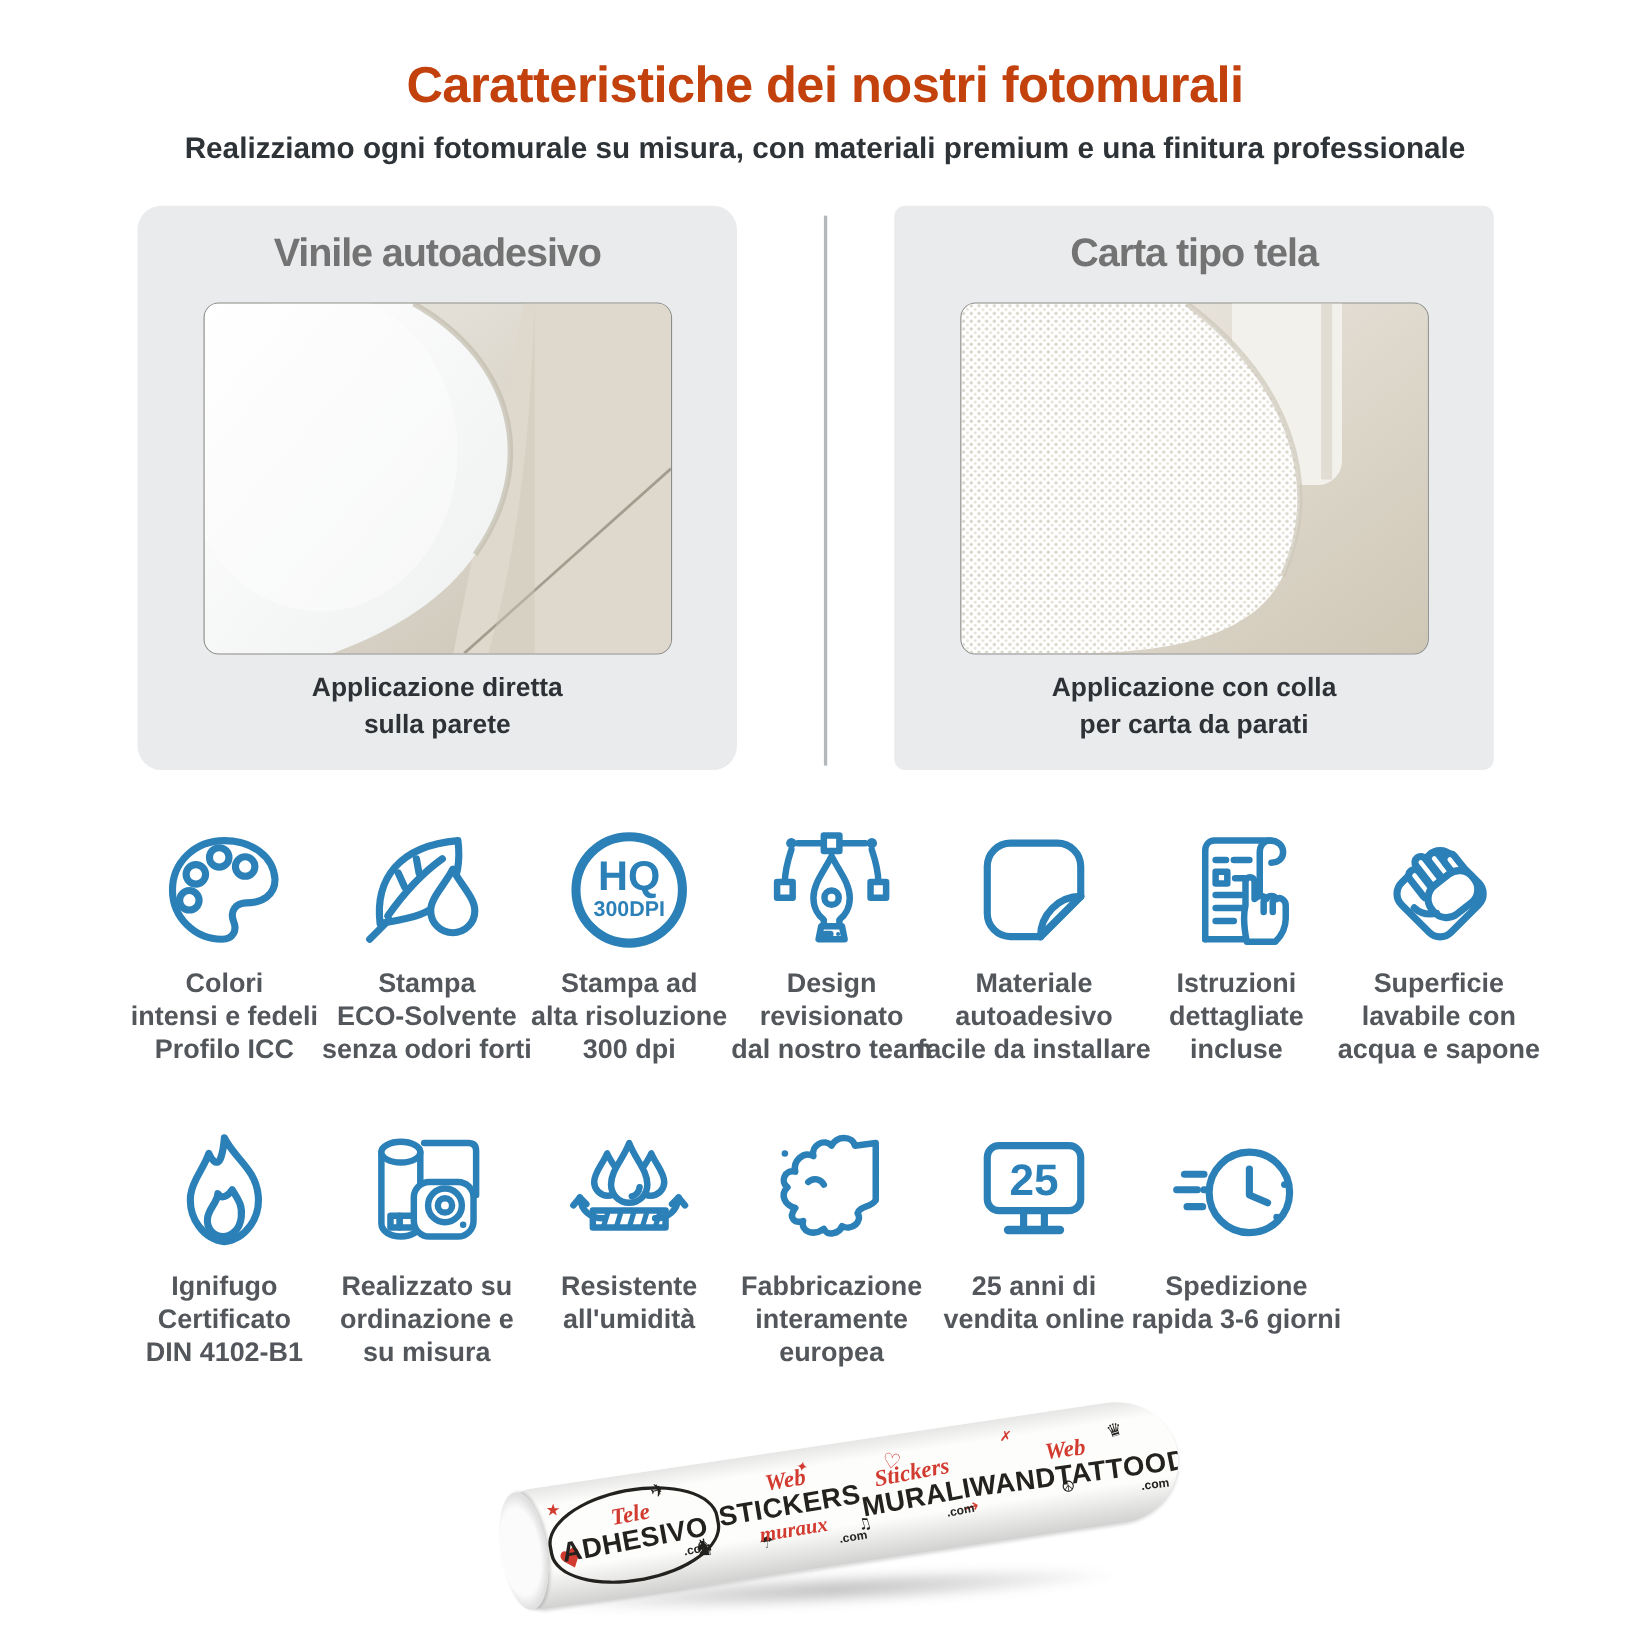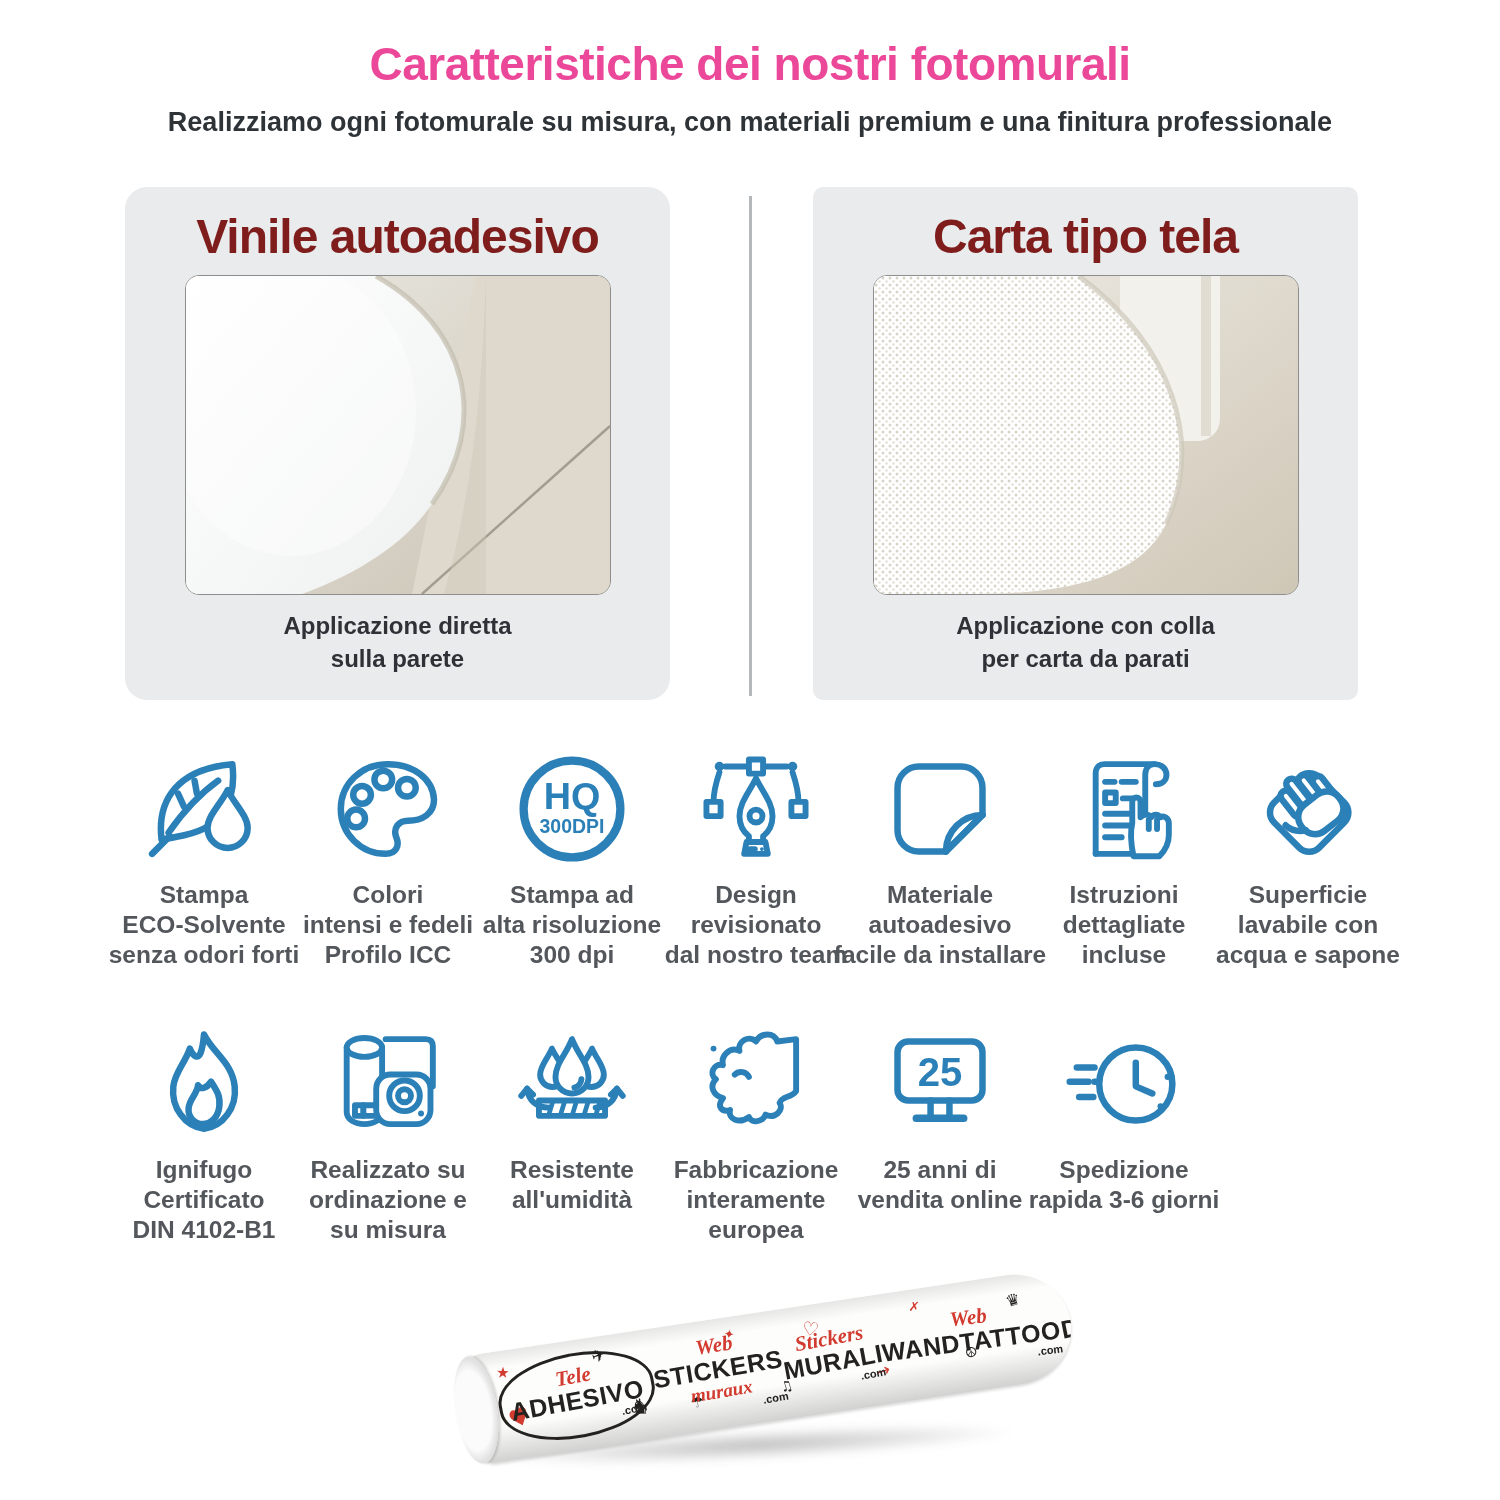--- a/index.html
+++ b/index.html
@@ -2,27 +2,27 @@
 <html><head>
 <meta charset="utf-8">
 <style>
   html,body{margin:0;padding:0;}
   body{
     width:1500px;height:1500px;position:relative;overflow:hidden;
     background:#ffffff;font-family:"Liberation Sans",sans-serif;
   }
   
   .header{position:absolute;top:34px;left:0;width:1500px;text-align:center;}
-  .page-title{font-size:46px;font-weight:bold;color:#ec4899;letter-spacing:-0.5px;margin:3px;}
+  .page-title{font-size:46px;font-weight:bold;color:#c2410c;letter-spacing:-0.5px;margin:16px;}
   .page-subtitle{font-size:27px;font-weight:bold;color:#2e3338;margin-top:16px;}
   
   .card{position:absolute;top:187px;width:545px;height:513px;background:#e9ebec;border-radius:22px;}
   .card.left{left:125px;}
   .card.right{left:813px;border-radius:10px;}
-  .card-title{margin-top:22px;text-align:center;font-size:48px;font-weight:bold;color:#7f1d1d;letter-spacing:-1px;}
+  .card-title{margin-top:22px;text-align:center;font-size:36px;font-weight:bold;color:#737373;letter-spacing:-1px;}
   .photo{position:absolute;left:60px;top:88px;width:424px;height:318px;border-radius:14px;border:1px solid #8d8d8d;overflow:hidden;background:#ddd8cd;}
   .photo svg{display:block;}
   .card-caption{position:absolute;top:422px;left:0;width:100%;text-align:center;
     font-size:24px;font-weight:bold;color:#2e3237;line-height:1.38;white-space:pre;}
   .divider{position:absolute;left:749px;top:196px;width:3px;height:500px;background:#b5b8bb;}
   
   .features-row{position:absolute;left:112px;width:1288px;display:flex;}
   .features-row.r1{top:750px;}
   .features-row.r2{top:1025px;}
   .feature{width:184px;flex:none;display:flex;flex-direction:column;align-items:center;}
@@ -133,46 +133,46 @@
   </div>
   <div class="card-caption">Applicazione con colla
 per carta da parati</div>
 </div>
 
 <div class="features-row r1">
 
   <div class="feature">
     <div class="ficon">
       <svg viewBox="0 0 100 100" fill="none" stroke="#2b80b8" stroke-width="5.5" stroke-linecap="round" stroke-linejoin="round">
+        <path d="M50 12 C27 12 10 29 10 50 C10 71 27 88 48 88 C57 88 60 81 57 74 C54 66 59 60 67 60 C79 60 89 54 89 42 C88 24 71 12 50 12 Z"></path>
+        <circle cx="28" cy="38" r="7.5"></circle>
+          <circle cx="46" cy="25" r="7.5"></circle>
+        <circle cx="66" cy="32" r="7.5"></circle>
+          <circle cx="23" cy="58" r="7.5"></circle>
+      </svg>
+    </div>
+    <div class="flabel">Colori
+intensi e fedeli
+Profilo ICC</div>
+  </div>
+
+  <div class="feature">
+    <div class="ficon">
+      <svg viewBox="0 0 100 100" fill="none" stroke="#2b80b8" stroke-width="5.5" stroke-linecap="round" stroke-linejoin="round">
         <path d="M14 76 C10 42 28 16 74 12 C78 44 64 66 34 72 C27 73.5 19 75 14 76 Z"></path>
         <path d="M20 70 C34 50 48 36 62 26"></path>
         <path d="M33 48 L28 37"></path>
           <path d="M44 37 L42 26"></path>
         <path d="M6 88 C10 84 15 79 21 73"></path>
         <path d="M70 34 C64 46 53 56 53 66 A17 17 0 0 0 87 66 C87 56 76 46 70 34 Z" fill="#ffffff"></path>
       </svg>
     </div>
     <div class="flabel">Stampa
 ECO-Solvente
 senza odori forti</div>
-  </div>
-
-  <div class="feature">
-    <div class="ficon">
-      <svg viewBox="0 0 100 100" fill="none" stroke="#2b80b8" stroke-width="5.5" stroke-linecap="round" stroke-linejoin="round">
-        <path d="M50 12 C27 12 10 29 10 50 C10 71 27 88 48 88 C57 88 60 81 57 74 C54 66 59 60 67 60 C79 60 89 54 89 42 C88 24 71 12 50 12 Z"></path>
-        <circle cx="28" cy="38" r="7.5"></circle>
-          <circle cx="46" cy="25" r="7.5"></circle>
-        <circle cx="66" cy="32" r="7.5"></circle>
-          <circle cx="23" cy="58" r="7.5"></circle>
-      </svg>
-    </div>
-    <div class="flabel">Colori
-intensi e fedeli
-Profilo ICC</div>
   </div>
 
   <div class="feature">
     <div class="ficon">
       <svg viewBox="0 0 100 100" fill="none" stroke="#2b80b8" stroke-width="7" stroke-linecap="round">
         <circle cx="50" cy="50" r="41"></circle>
         <text x="50" y="50" text-anchor="middle" font-family="Liberation Sans, sans-serif" font-size="32" font-weight="bold" fill="#2b80b8" stroke="none">HQ</text>
         <text x="50" y="70" text-anchor="middle" font-family="Liberation Sans, sans-serif" font-size="16.5" font-weight="bold" fill="#2b80b8" stroke="none">300DPI</text>
       </svg>
     </div>

